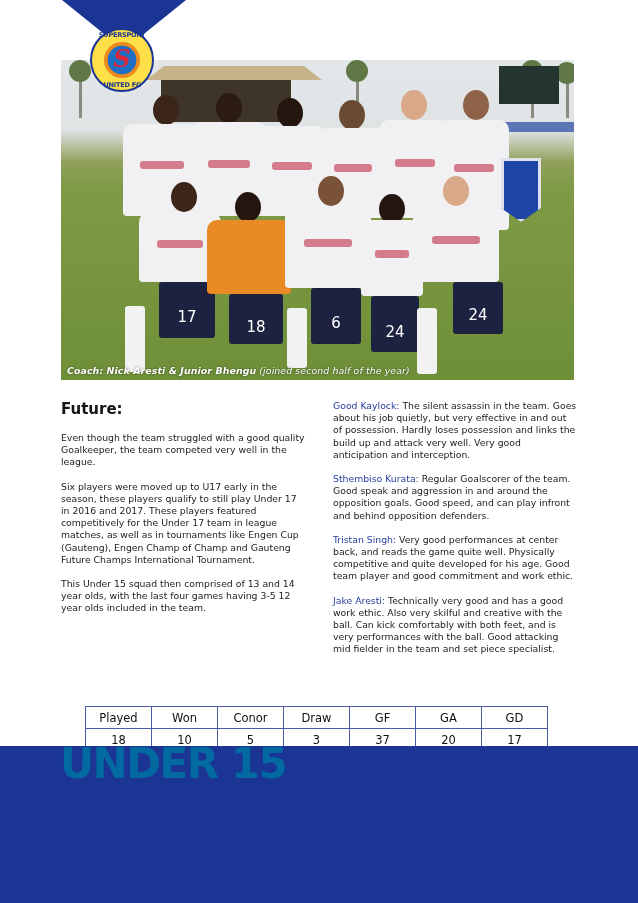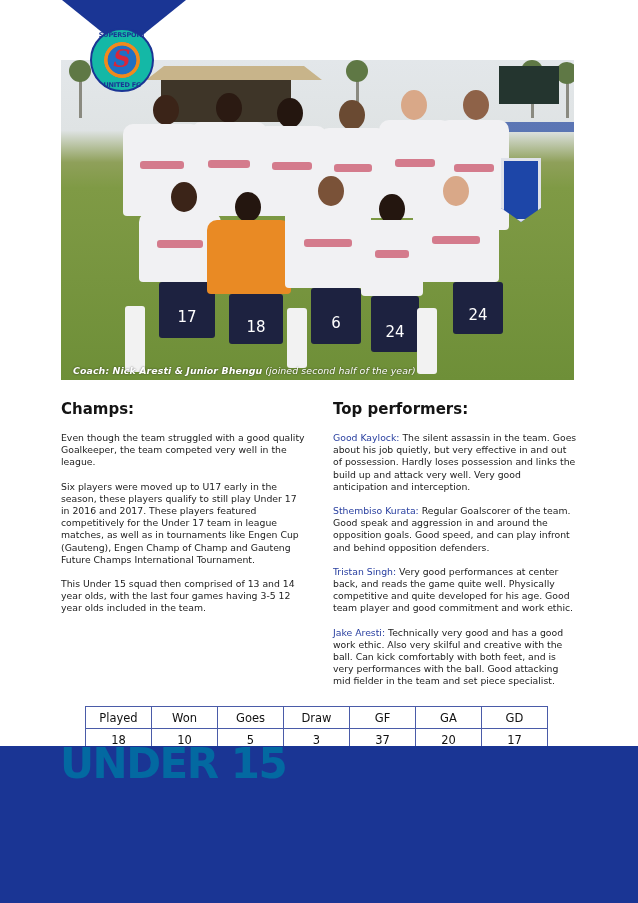--- a/index.html
+++ b/index.html
@@ -36,29 +36,29 @@
   .shirt .sponsor { position: absolute; left: 22%; top: 40%; width: 56%; height: 8px; background: #c84860; border-radius: 3px; opacity: .7; }
   .shorts { position: absolute; background: #1d2240; border-radius: 3px; color: #fff; font-size: 15px; text-align: center; font-family: "DejaVu Sans", sans-serif; }
   .sock { position: absolute; background: #f2f2f2; border-radius: 3px; }
   .gk { background: #e98a24 !important; }
   .pennant {
     position: absolute; left: 440px; top: 98px; width: 34px; height: 58px;
     background: #1d46a8; border: 3px solid #dfe2ea;
     clip-path: polygon(0 0, 100% 0, 100% 78%, 50% 100%, 0 78%);
   }
   .caption {
-    position: absolute; left: 12px; bottom: 4px;
+    position: absolute; left: 6px; bottom: 4px;
     font-family: "DejaVu Sans", sans-serif; font-style: italic; font-weight: bold;
     font-size: 9.4px; color: #ffffff; text-shadow: 0 0 2px rgba(0,0,0,.6);
     letter-spacing: .1px;
   }
   .caption .light { font-weight: normal; }
   .logo {
     position: absolute; left: 90px; top: 28px; width: 64px; height: 64px; border-radius: 50%;
-    background: #14b8a6; border: 2px solid #1a3594; z-index: 3;
+    background: #fde047; border: 2px solid #1a3594; z-index: 3;
     box-sizing: border-box;
   }
   .logo-inner {
     position: absolute; left: 12px; top: 12px; width: 36px; height: 36px; border-radius: 50%;
     background: radial-gradient(circle, #1f6fc4 55%, #f08a1c 58%, #f08a1c 70%, #1f6fc4 73%);
   }
   .logo-s {
     position: absolute; left: 0; top: 2px; width: 36px; text-align: center;
     font-family: "DejaVu Serif", serif; font-style: italic; font-weight: bold; font-size: 24px; color: #d8263a;
   }
@@ -176,40 +176,39 @@
   <div class="head" style="left:382px;top:116px;background:#d9a888;"></div>
   <div class="shirt" style="left:352px;top:146px;width:86px;height:76px;">
       <div class="sponsor"></div>
     </div>
   <div class="shorts" style="left:392px;top:222px;width:50px;height:52px;line-height:66px;">24</div>
 
   <div class="caption"><span>Coach: Nick Aresti &amp; Junior Bhengu</span><span class="light"> (joined second half of the year)</span></div>
 </div>
 
 <div class="col left">
-  <h2>Champs:</h2>
+  <h2>Future:</h2>
   <p>Even though the team struggled with a good quality Goalkeeper, the team competed very well in the league.</p>
   <p>Six players were moved up to U17 early in the season, these players qualify to still play Under 17 in 2016 and 2017.  These players featured competitively for the Under 17 team in league matches, as well as in tournaments like Engen Cup (Gauteng), Engen Champ of Champ and Gauteng Future Champs International Tournament.</p>
   <p>This Under 15 squad then comprised of 13 and 14 year olds, with the last four games having 3-5 12 year olds included in the team.</p>
 </div>
 
 <div class="col right">
-  <h2>Top performers:</h2>
   <p><span class="name">Good Kaylock:</span><span> The silent assassin in the team. Goes about his job quietly, but very effective in and out of possession. Hardly loses possession and links the build up and attack very well. Very good anticipation and interception.</span></p>
   <p><span class="name">Sthembiso Kurata:</span><span> Regular Goalscorer of the team. Good speak and aggression in and around the opposition goals. Good speed, and can play infront and behind opposition defenders.</span></p>
   <p><span class="name">Tristan Singh:</span><span> Very good performances at center back, and reads the game quite well. Physically competitive and quite developed for his age. Good team player and good commitment and work ethic.</span></p>
   <p><span class="name">Jake Aresti:</span><span> Technically very good and has a good work ethic. Also very skilful and creative with the ball. Can kick comfortably with both feet, and is very performances with the ball. Good attacking mid fielder in the team and set piece specialist.</span></p>
 </div>
 
 <table class="stats">
   <tbody>
       <tr>
     <td>Played</td>
     <td>Won</td>
-    <td>Goes</td>
+    <td>Conor</td>
     <td>Draw</td>
     <td>GF</td>
     <td>GA</td>
     <td>GD</td>
   </tr>
   <tr>
     <td>18</td>
     <td>10</td>
     <td>5</td>
     <td>3</td>

